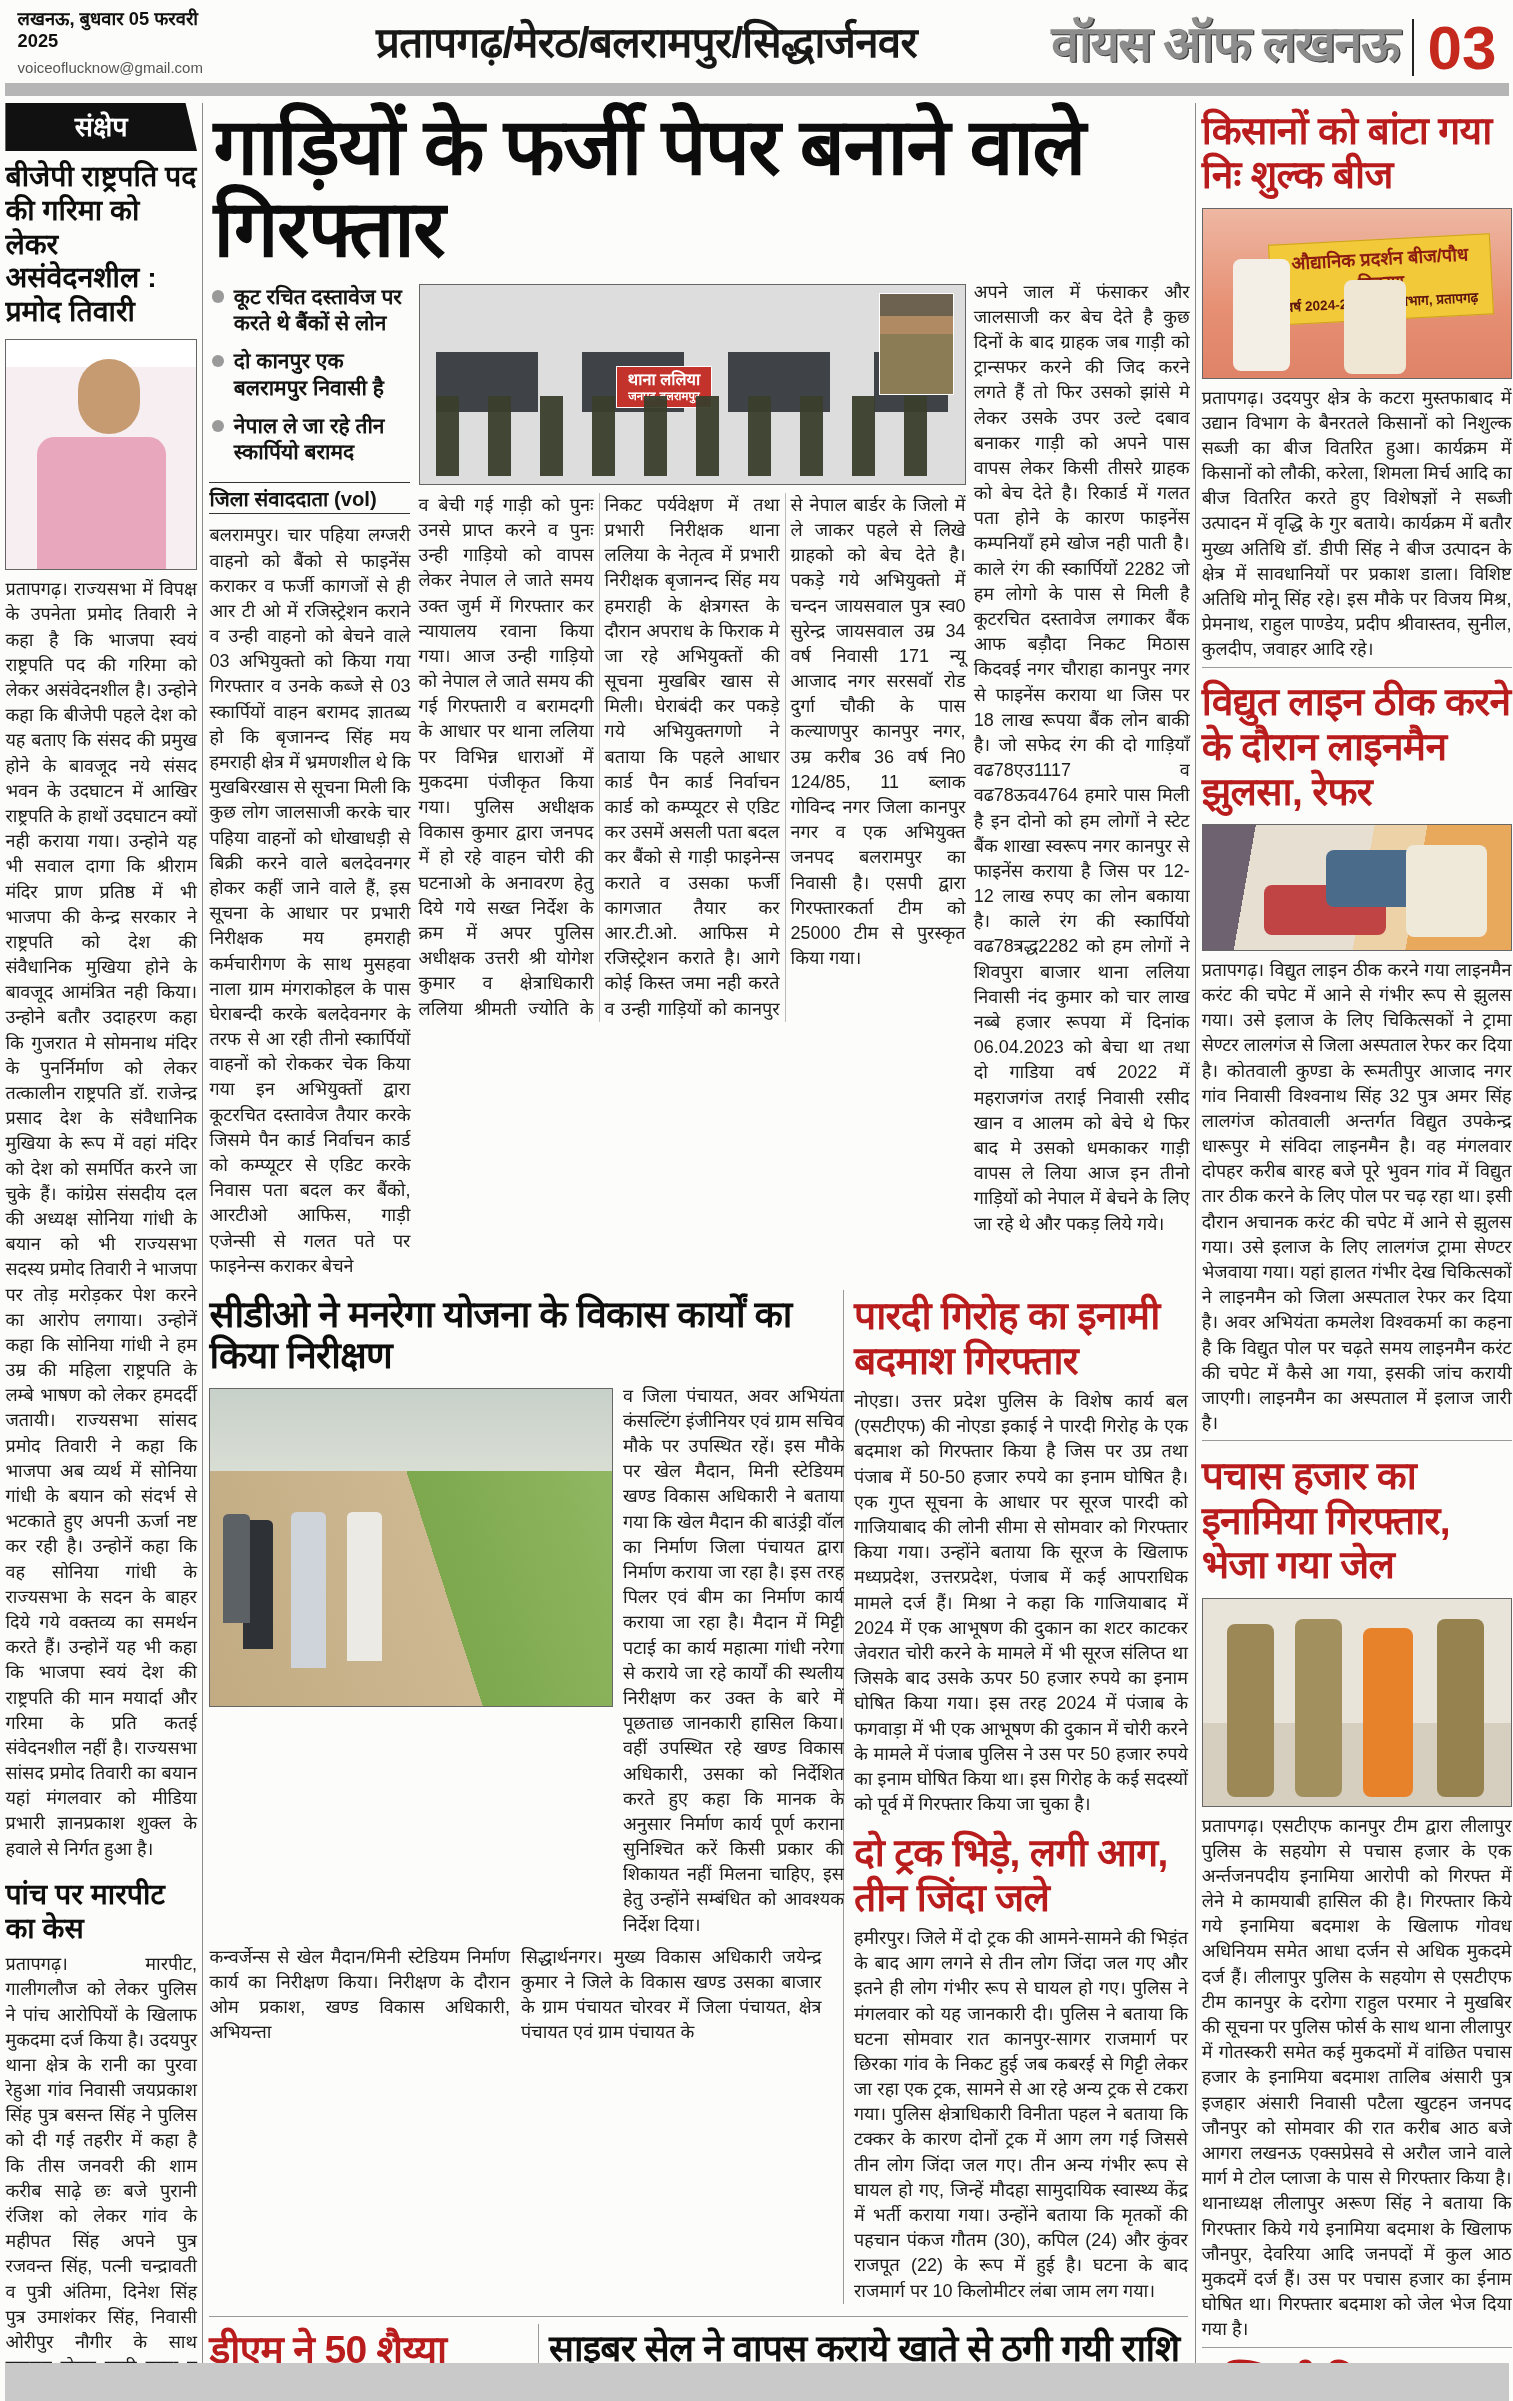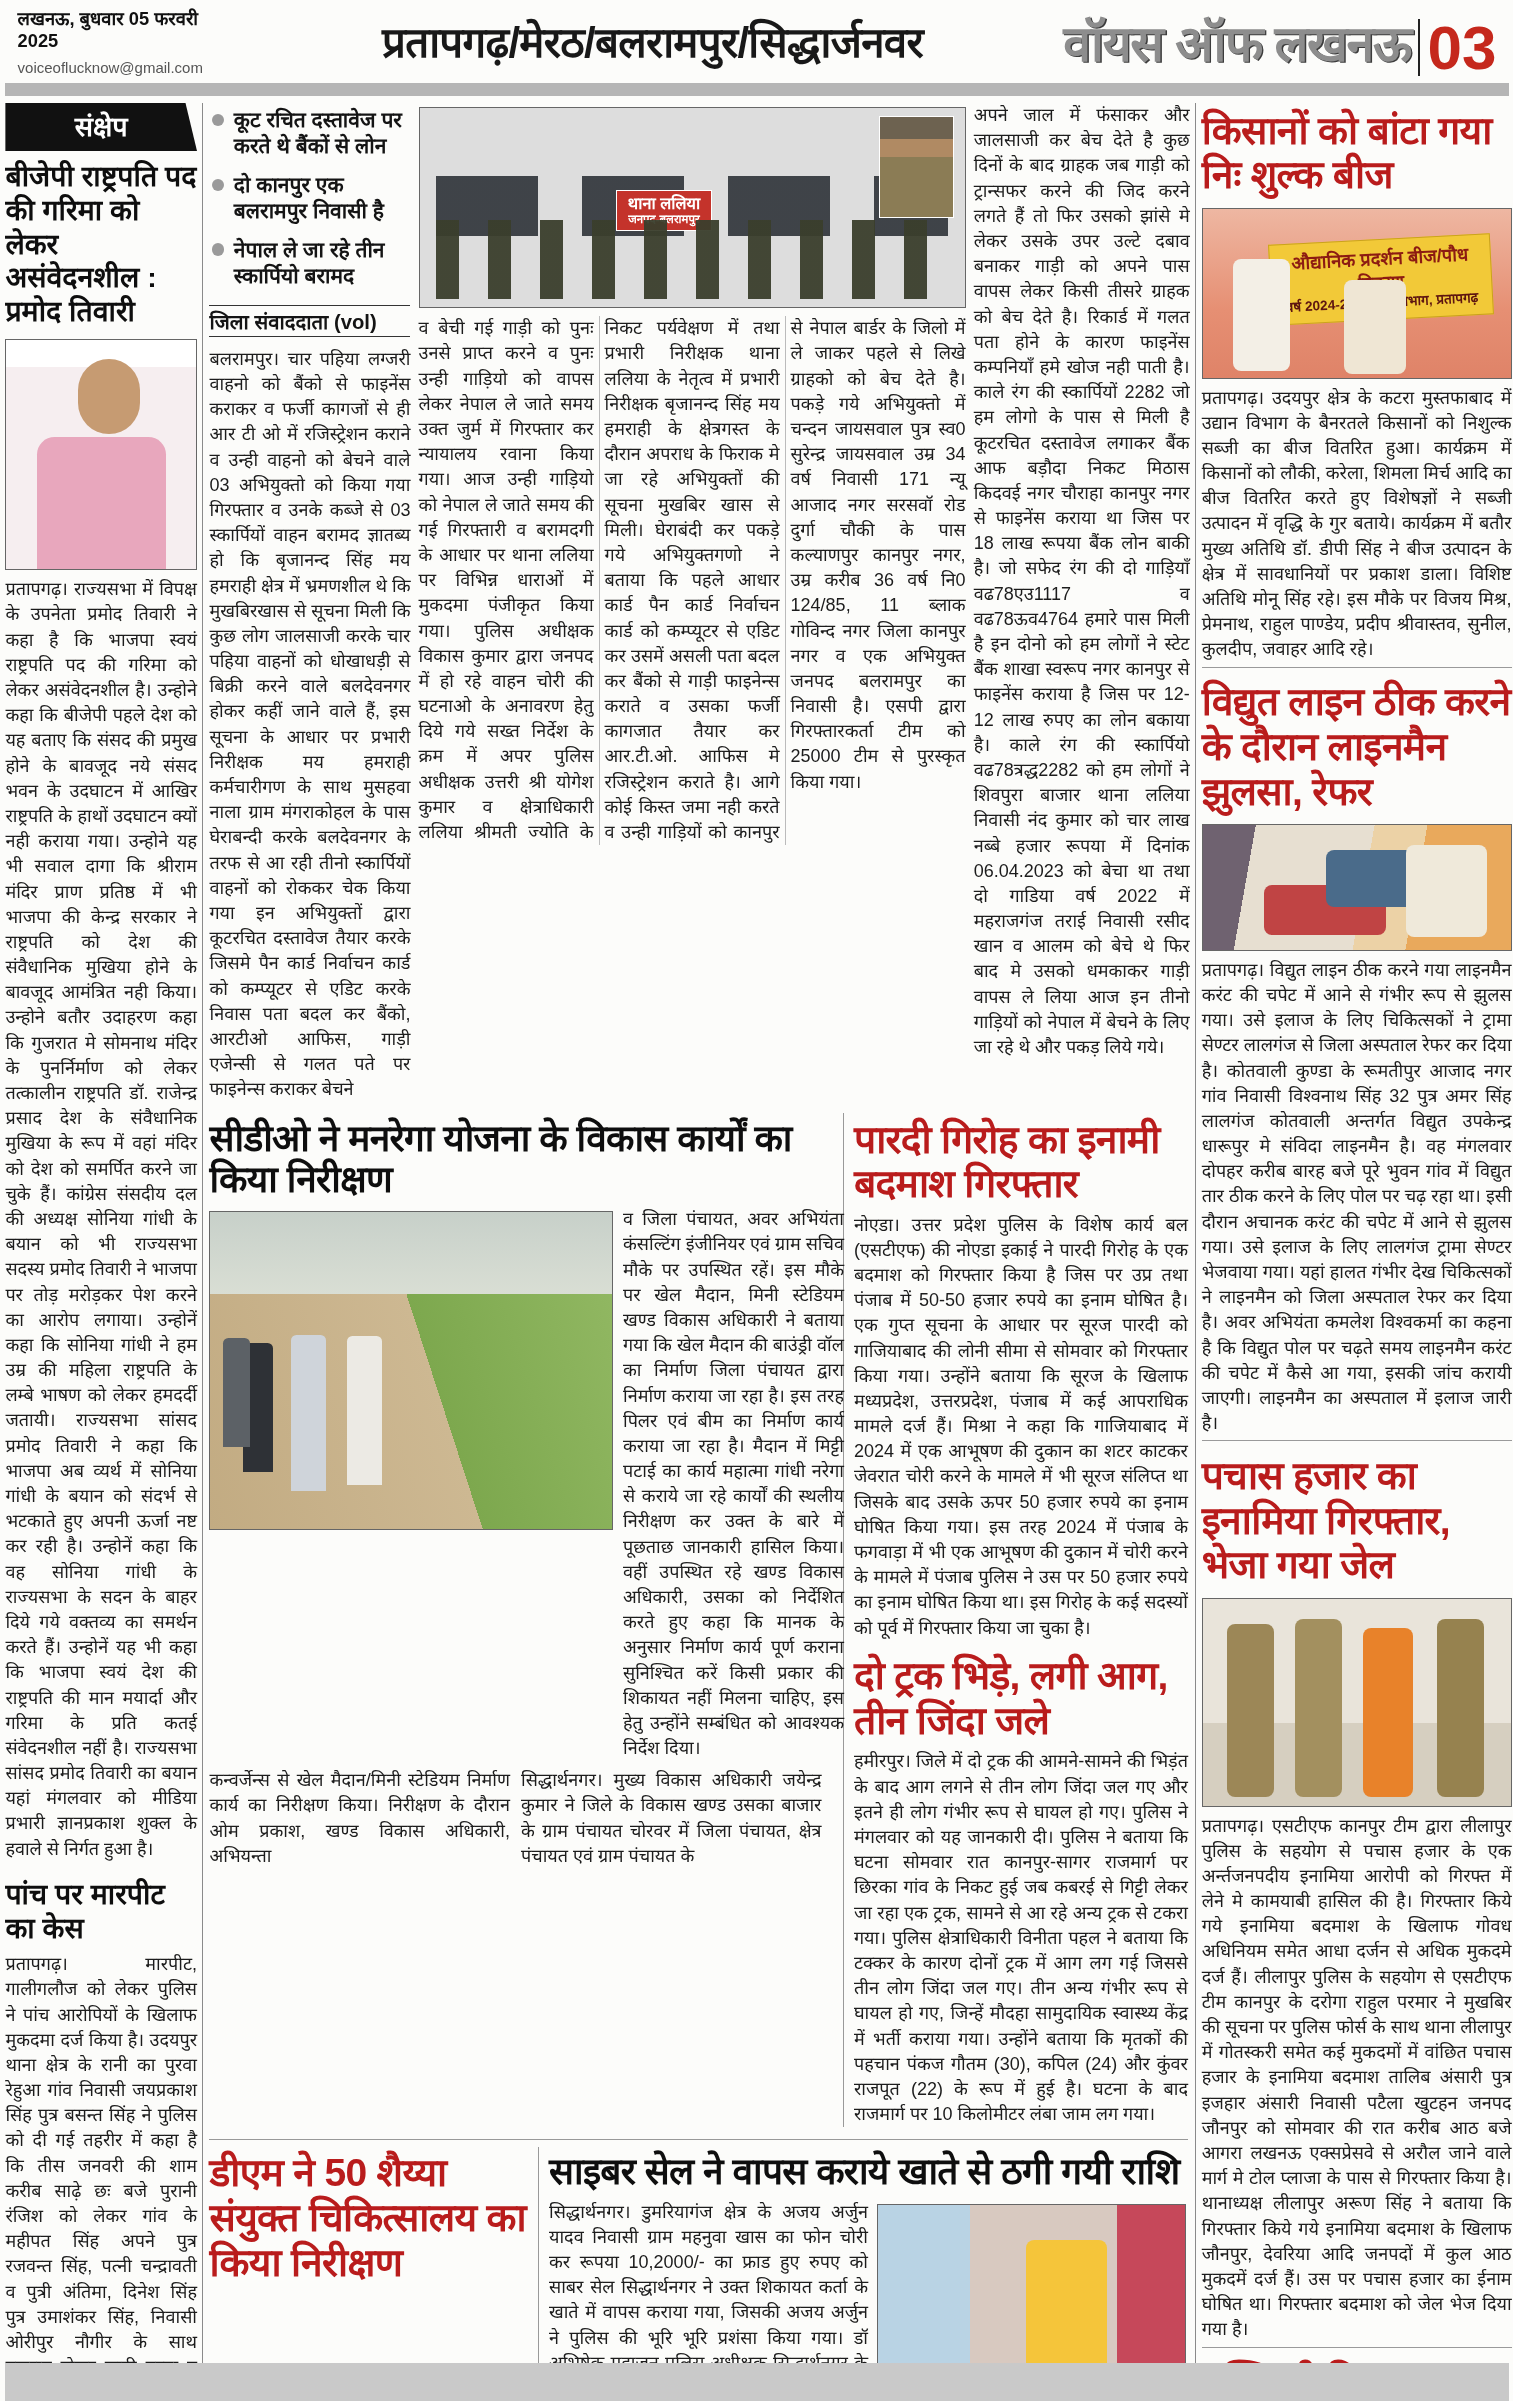--- a/index.html
+++ b/index.html
@@ -8,21 +8,21 @@
     width:1514px; height:2401px; margin:0 auto; background:#fcfcfa;
     font-family:"Liberation Sans","DejaVu Sans",sans-serif; color:#141414;
     position:relative; overflow:hidden;
   }
   
   .hdr { display:flex; align-items:flex-end; justify-content:space-between; padding:6.8px 17.6px 4.1px 17.6px; height:80px; }
   .hdr-left { width:224px; }
   .dateline { font-weight:bold; font-size:18.3px; color:#111; }
   .email { font-size:15px; color:#555; margin-top:6.8px; }
   .regions { font-size:42px; font-weight:bold; color:#181818; letter-spacing:-0.7px; align-self:center; margin-bottom:2.7px; }
-  .mast { display:flex; align-items:flex-end; gap:7px; }
+  .mast { display:flex; align-items:flex-end; gap:13px; }
   .mast-title { font-size:50px; font-weight:bold; color:#8d8d8d; text-shadow:1.4px 1.4px 0 #3c3c3c; letter-spacing:-1.4px; }
   .mast-sep { width:2.7px; height:57px; background:#222; }
   .page-no { font-size:62px; font-weight:bold; color:#c5281c; line-height:0.9; }
   .gray-bar { height:13.6px; background:#b5b5b5; margin:2.7px 5.4px 0 5.4px; }
   .foot-bar { position:absolute; left:5.4px; right:5.4px; bottom:0; height:38px; background:#c9c9c9; }
 
   
   .content { display:grid; grid-template-columns:198px 979px 317px; column-gap:6.1px; padding:6.8px 4.1px 47px 5.4px; }
   .sidebar { border-right:1.4px solid #8a8a8a; padding-right:5.4px; }
   .rightcol { border-left:1.4px solid #8a8a8a; padding-left:6.1px; }
@@ -122,20 +122,21 @@
       <div class="r-art" style="margin-top:9.5px;">
         <div class="h-side">पांच पर मारपीट का केस</div>
         <div class="body-txt">प्रतापगढ़। मारपीट, गालीगलौज को लेकर पुलिस ने पांच आरोपियों के खिलाफ मुकदमा दर्ज किया है। उदयपुर थाना क्षेत्र के रानी का पुरवा रेहुआ गांव निवासी जयप्रकाश सिंह पुत्र बसन्त सिंह ने पुलिस को दी गई तहरीर में कहा है कि तीस जनवरी की शाम करीब साढ़े छः बजे पुरानी रंजिश को लेकर गांव के महीपत सिंह अपने पुत्र रजवन्त सिंह, पत्नी चन्द्रावती व पुत्री अंतिमा, दिनेश सिंह पुत्र उमाशंकर सिंह, निवासी ओरीपुर नौगीर के साथ एकराय होकर लाठी डण्डा व कुल्हाडी लेकर उसके दरवाजे पर पहुंचे। आरोपीगण गालीगलौज करते हुए मारपीट करने लगे। आरोपियों ने बचाव में पहुंचे परिवार के लोगों को भी मारपीट कर घायल कर दिया। जांच के बाद पुलिस ने पांच लोगों के खिलाफ मुकदमा दर्ज किया है।</div>
       </div>
 
     </aside>
 
     <section class="mid">
 
       <article>
+        <h1 class="h-main">गाड़ियों के फर्जी पेपर बनाने वाले गिरफ्तार</h1>
         <div class="mainrow">
           <div>
             <div class="bullets">
               <div class="bullet-item">
                 <span class="dot"></span>
                 <span>कूट रचित दस्तावेज पर करते थे बैंकों से लोन</span>
               </div>
               <div class="bullet-item">
                 <span class="dot"></span>
                 <span>दो कानपुर एक बलरामपुर निवासी है</span>

